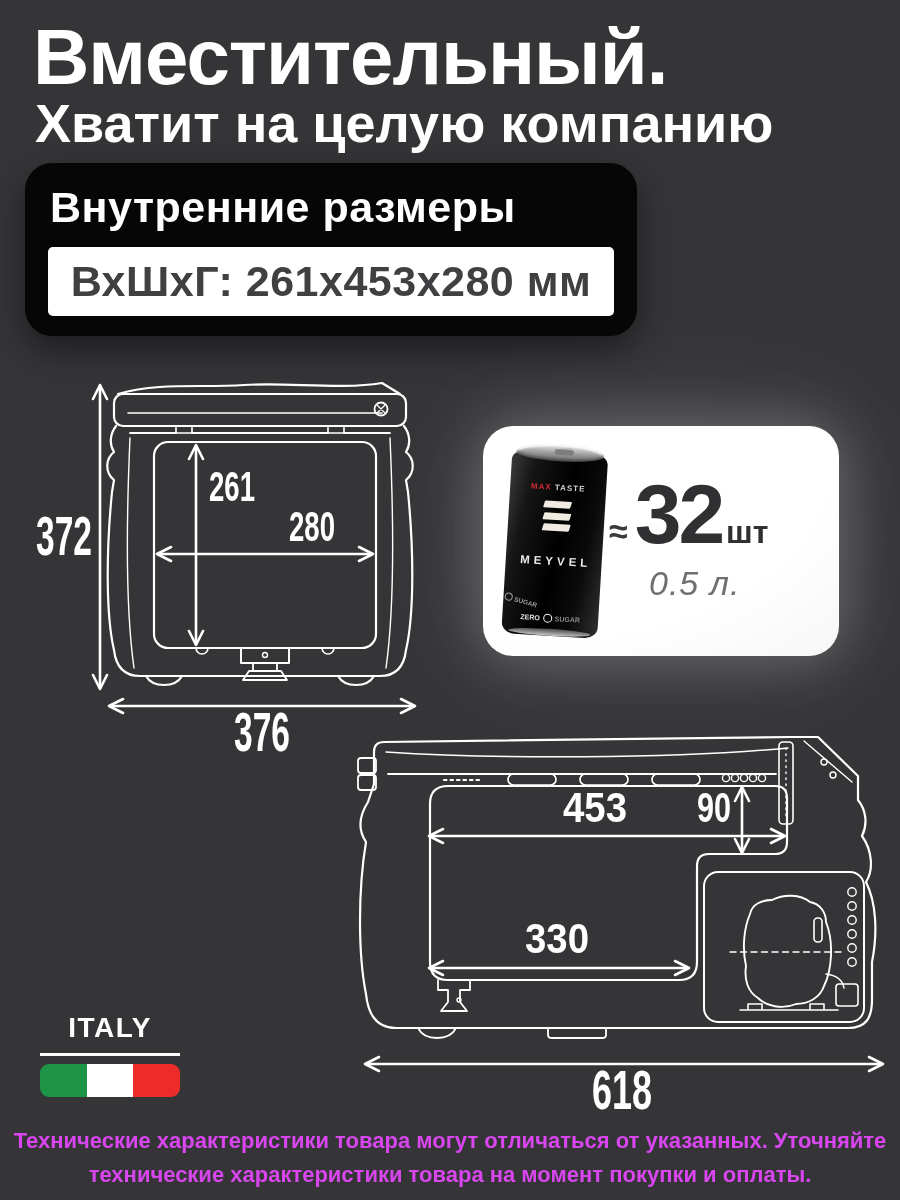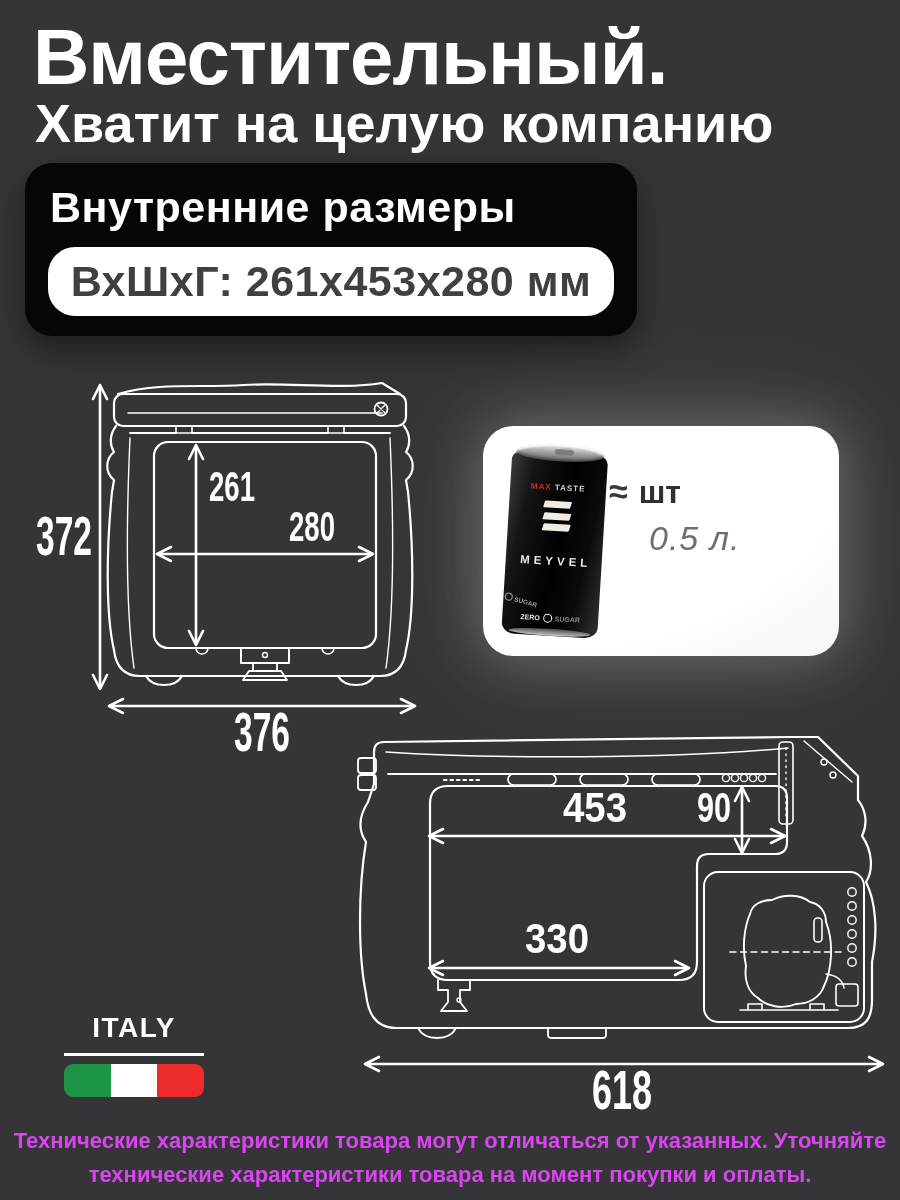--- a/index.html
+++ b/index.html
@@ -23,21 +23,21 @@
     position:absolute;left:25px;top:163px;width:612px;height:173px;
     background:#060606;border-radius:27px;
     box-shadow:0 14px 34px rgba(0,0,0,.45);
   }
   .panel-label{
     position:absolute;left:25px;top:20px;
     font-size:43px;font-weight:700;color:#fff;letter-spacing:.5px;
   }
   .pill{
     position:absolute;left:23px;right:23px;top:84px;height:69px;
-    background:#fff;border-radius:27px;
+    background:#fff;border-radius:5px;
     display:flex;align-items:center;justify-content:center;
   }
   .pill-text{font-size:43px;font-weight:700;color:#404042;letter-spacing:.5px;}
   
   svg.drawing{position:absolute;}
   svg.drawing text{font-family:"Liberation Sans",sans-serif;font-weight:700;}
   #front-view{left:30px;top:368px;width:430px;height:385px;}
   #side-view{left:352px;top:722px;width:545px;height:400px;}
   
   .card{
@@ -74,21 +74,21 @@
   .side-sugar{position:absolute;left:1px;bottom:30px;display:flex;align-items:center;gap:2px;
     font-size:6.5px;font-weight:700;color:#9a9a9a;transform:rotate(12deg);}
   .side-ring{width:8px;height:8px;border:1.4px solid #9a9a9a;border-radius:50%;box-sizing:border-box;}
   .count{position:absolute;left:126px;top:46px;}
   .count-row{display:flex;align-items:baseline;}
   .approx{font-size:34px;font-weight:700;color:#3a3a3c;margin-right:7px;}
   .count-num{font-size:84px;font-weight:700;letter-spacing:-3px;color:#303032;line-height:1;}
   .count-unit{font-size:32px;font-weight:700;color:#303032;margin-left:4px;}
   .volume{margin-top:8px;margin-left:40px;font-size:34px;color:#6f6f71;letter-spacing:1px;font-style:italic;}
   
-  .origin{position:absolute;left:64px;top:1012px;width:140px;}
+  .origin{position:absolute;left:40px;top:1012px;width:140px;}
   .origin-label{
     text-align:center;font-size:28px;font-weight:700;letter-spacing:1.5px;color:#fff;
     padding-bottom:9px;border-bottom:3px solid #fff;
   }
   .flag{margin-top:8px;height:33px;border-radius:9px;overflow:hidden;display:flex;}
   .flag div{flex:1;}
   
   .footer{
     position:absolute;left:0;right:0;top:1124px;text-align:center;
     font-size:22px;font-weight:700;color:#d946ef;line-height:1.55;
@@ -234,20 +234,21 @@
         </div>
         <div class="can-bottom"></div>
       </div>
       <div class="can-top">
           <div class="can-tab"></div>
         </div>
     </div>
     <div class="count">
       <div class="count-row">
         <span class="approx">≈</span>
+        <span class="count-num">32</span>
         <span class="count-unit">шт</span>
       </div>
       <div class="volume">0.5 л.</div>
     </div>
   </div>
 
   <div class="origin">
     <div class="origin-label">ITALY</div>
     <div class="flag">
       <div style="background-color: rgb(30, 148, 71);"></div>

